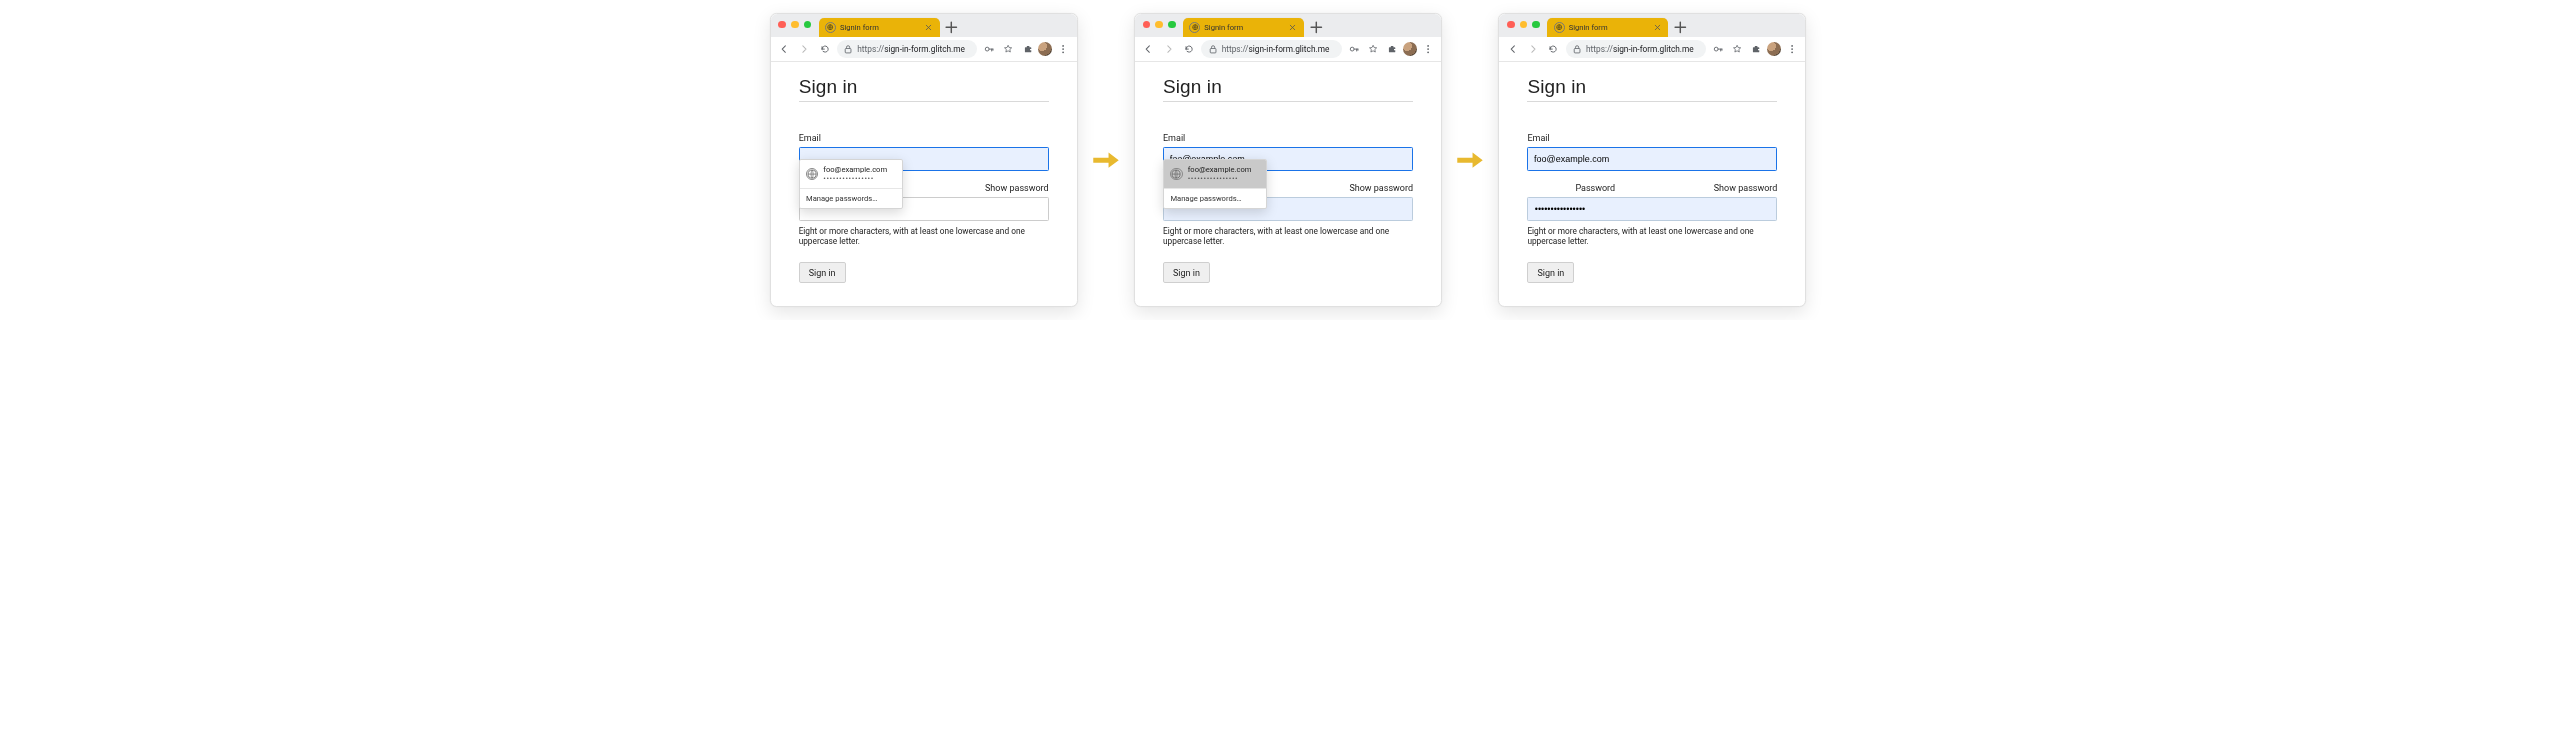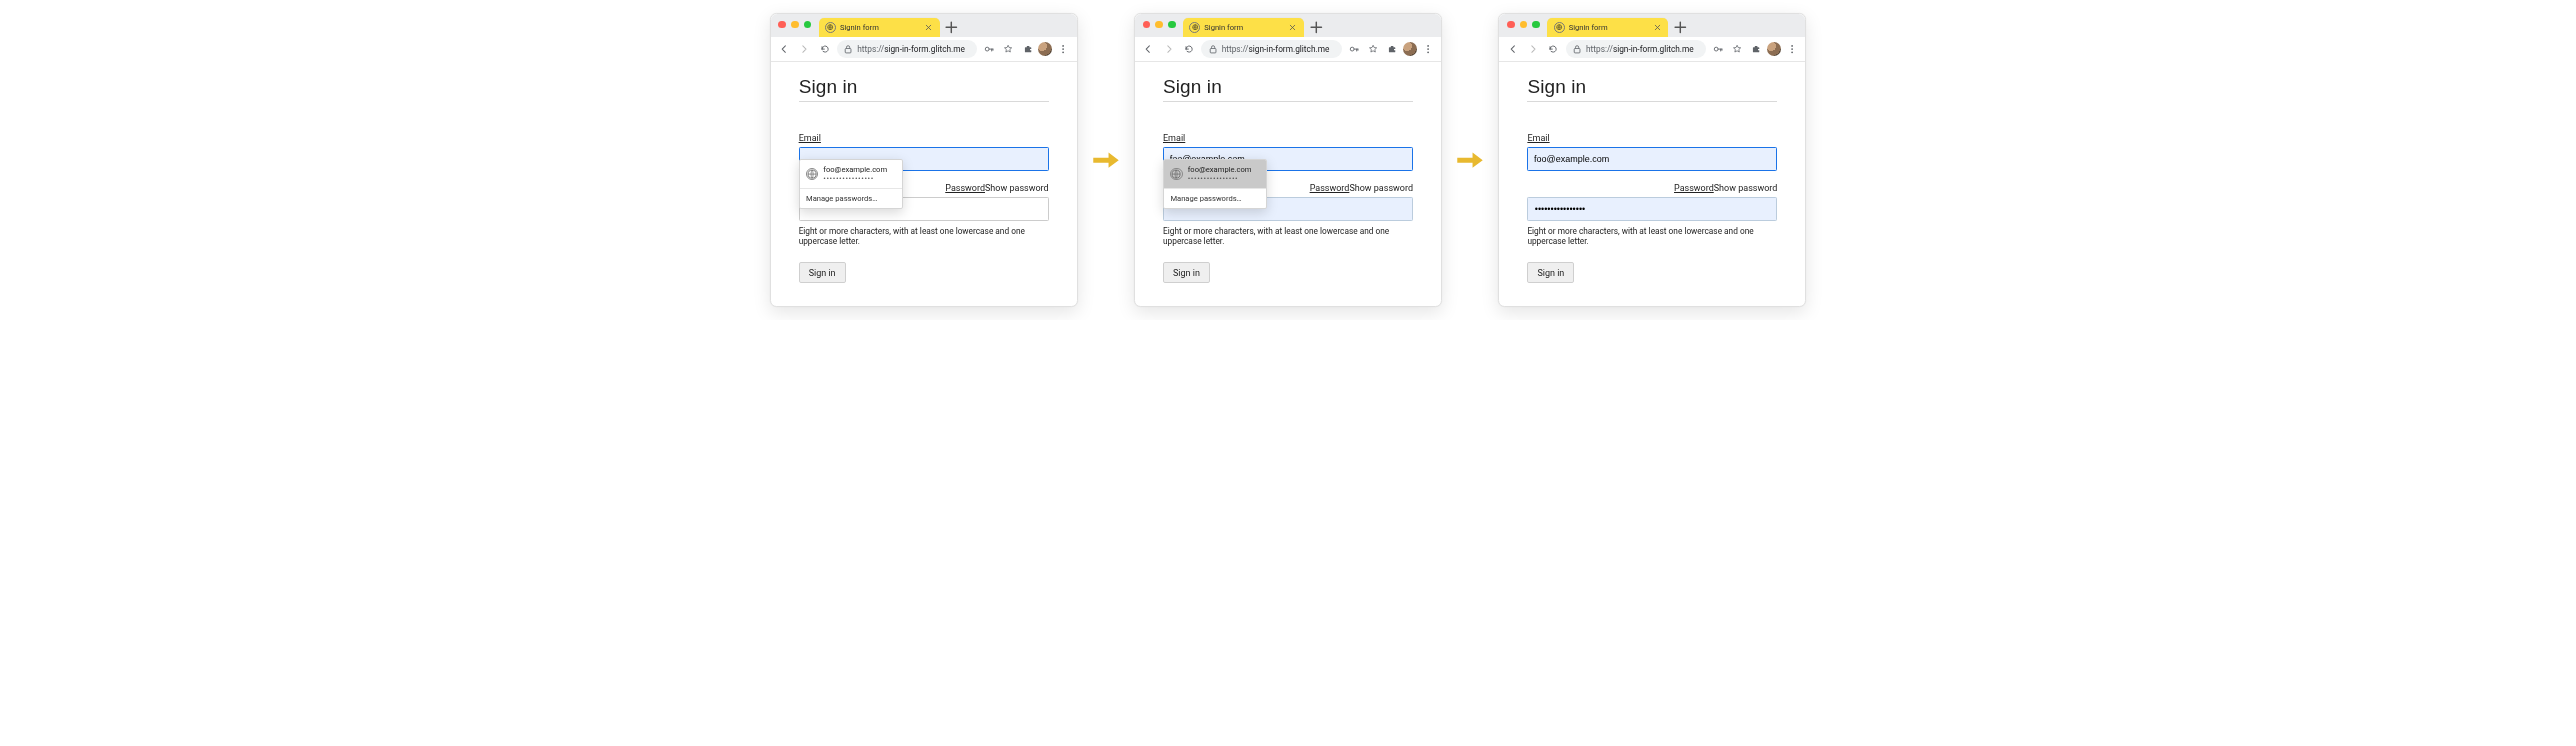--- a/index.html
+++ b/index.html
@@ -62,21 +62,21 @@
     align-items: flex-end;
     margin-left: 43px;
     height: 100%;
   }
   .tab {
     display: flex;
     align-items: center;
     gap: 3.8px;
     height: 19px;
     padding: 0 6.4px;
-    background: #fde047;
+    background: #eab308;
     border-top-left-radius: 5.1px;
     border-top-right-radius: 5.1px;
     min-width: 108px;
     position: relative;
     box-shadow: 0 -0.6px 0 rgba(0,0,0,0.03);
   }
   .tab .favicon {
     width: 9px; height: 9px;
     border: 0.6px solid #777;
     border-radius: 50%;
@@ -151,21 +151,20 @@
   }
   .title-rule {
     border: none;
     border-top: 0.6px solid #d9d9d9;
     margin: 2.5px 0 31px 0;
   }
   .field-label {
     font-size: 9px;
     margin: 0 0 3.8px 0;
     color: #222;
-    text-decoration: underline;
   }
   .field-row { position: relative; margin-bottom: 11.5px; }
   .input {
     width: 100%;
     box-sizing: border-box;
     height: 24px;
     padding: 0 6.4px;
     font-size: 9px;
     border: 0.6px solid #ccc;
     border-radius: 1.3px;
@@ -176,22 +175,23 @@
     border: 1.3px solid #1a73e8;
     padding: 0 5.7px;
     background: #e8f0fe;
   }
   .input.autofilled {
     background: #e8f0fe;
     border: 0.6px solid #bcd;
   }
   .pw-row {
     display: flex;
-    justify-content: flex-end;
+    justify-content: space-between;
     align-items: baseline;
+    margin-left: 48px;
   }
   .show-password {
     font-size: 9px;
     color: #222;
   }
   .hint {
     font-size: 8.3px;
     color: #222;
     margin: 5.1px 0 16.6px 0;
   }

